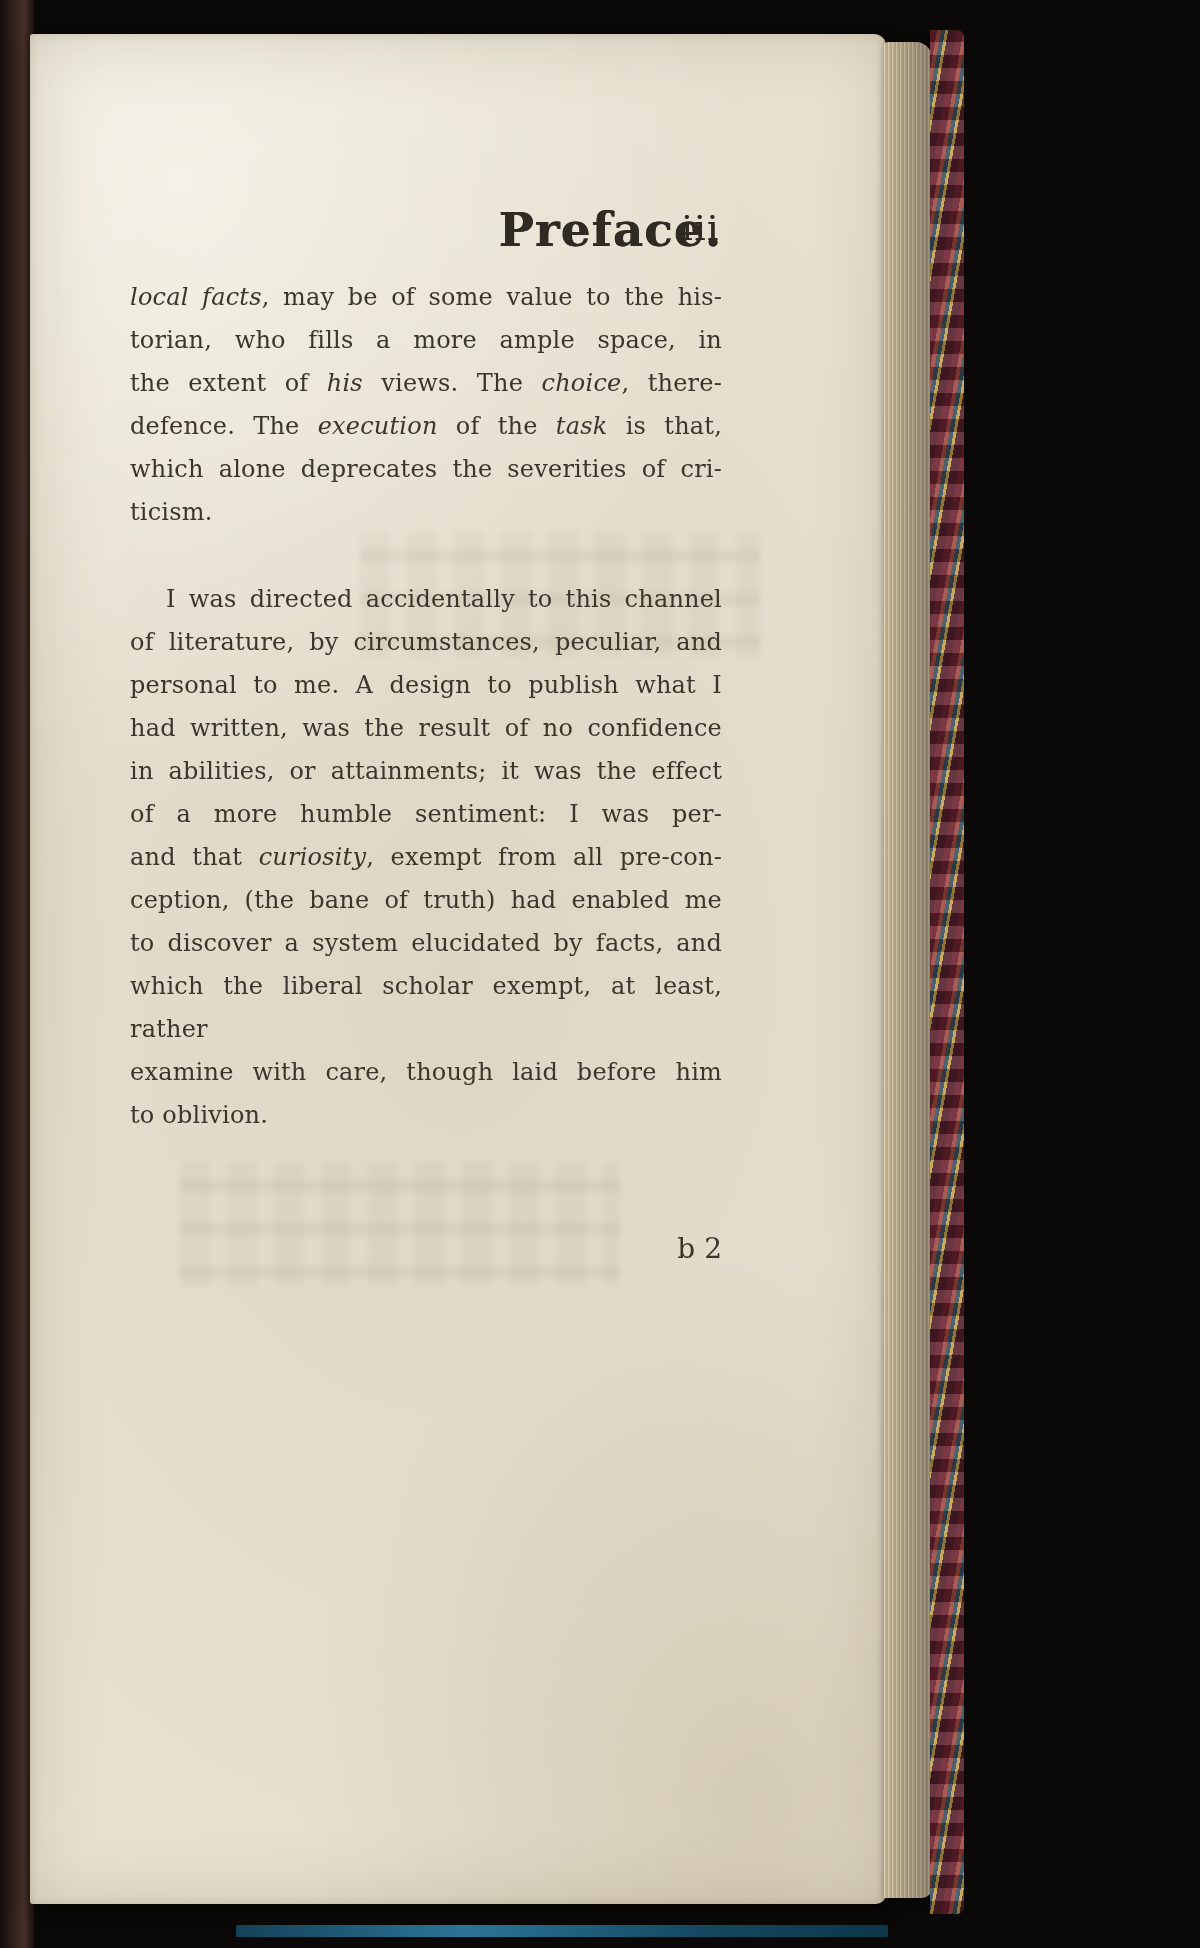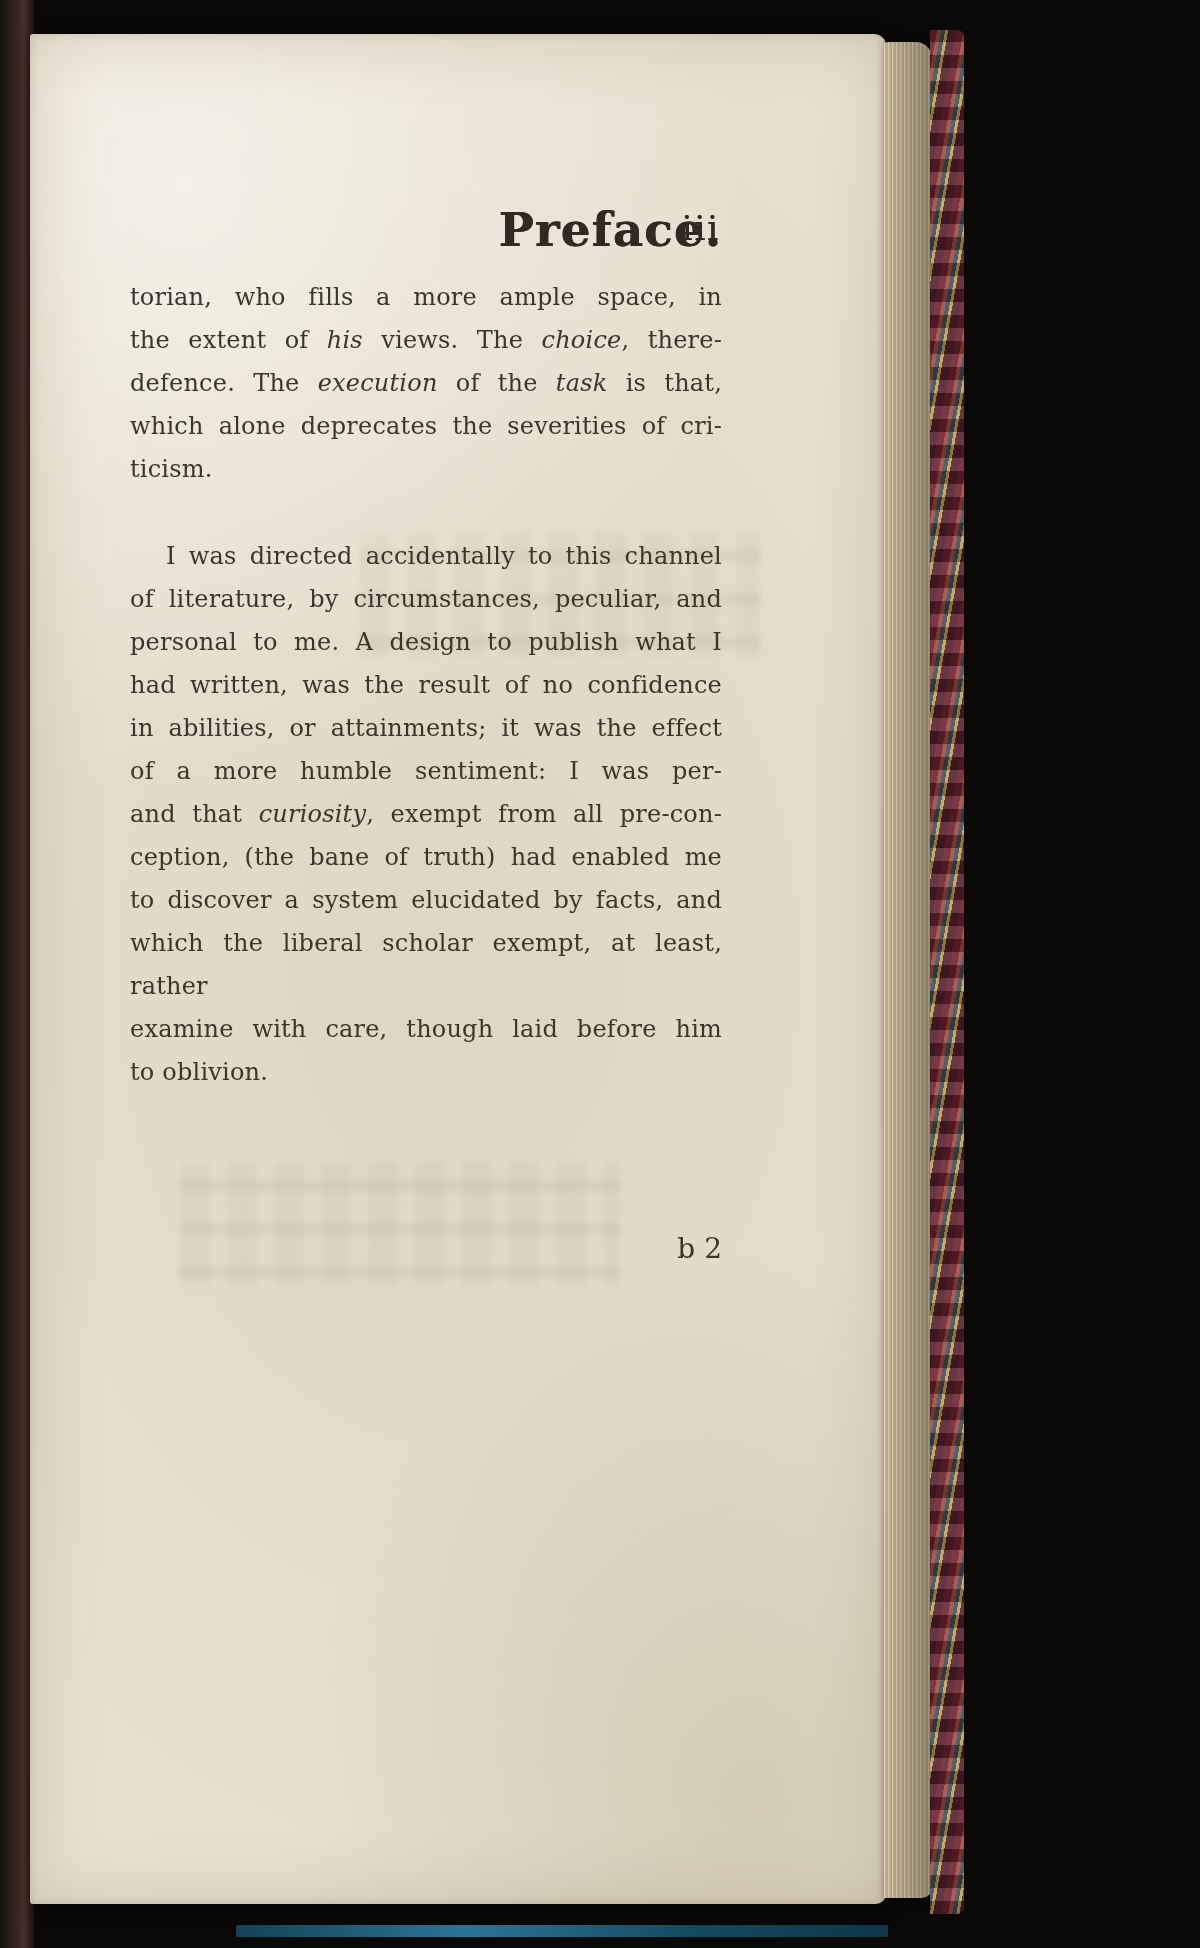--- a/index.html
+++ b/index.html
@@ -99,20 +99,21 @@
     <div class="showthrough s1"></div>
     <div class="showthrough s2"></div>
 
     <div class="header-row">
       <span class="preface-title">Preface.</span>
       <span class="page-number">iii</span>
     </div>
 
     <div class="body-text">
         <div class="paragraph">
+          <div class="line"><i>local facts</i><span>, may be of some value to the his-</span></div>
           <div class="line"><span>torian, who fills a more ample space, in</span></div>
           <div class="line"><span>the extent of </span><i>his</i><span> views.  The </span><i>choice</i><span>, there-</span></div>
           <div class="line"><span>defence.  The </span><i>execution</i><span> of the </span><i>task</i><span> is that,</span></div>
           <div class="line"><span>which alone deprecates the severities of cri-</span></div>
           <div class="line no-just"><span>ticism.</span></div>
         </div>
         <div class="paragraph indent">
           <div class="line"><span>I was directed accidentally to this channel</span></div>
           <div class="line"><span>of literature, by circumstances, peculiar, and</span></div>
           <div class="line"><span>personal to me.  A design to publish what I</span></div>

